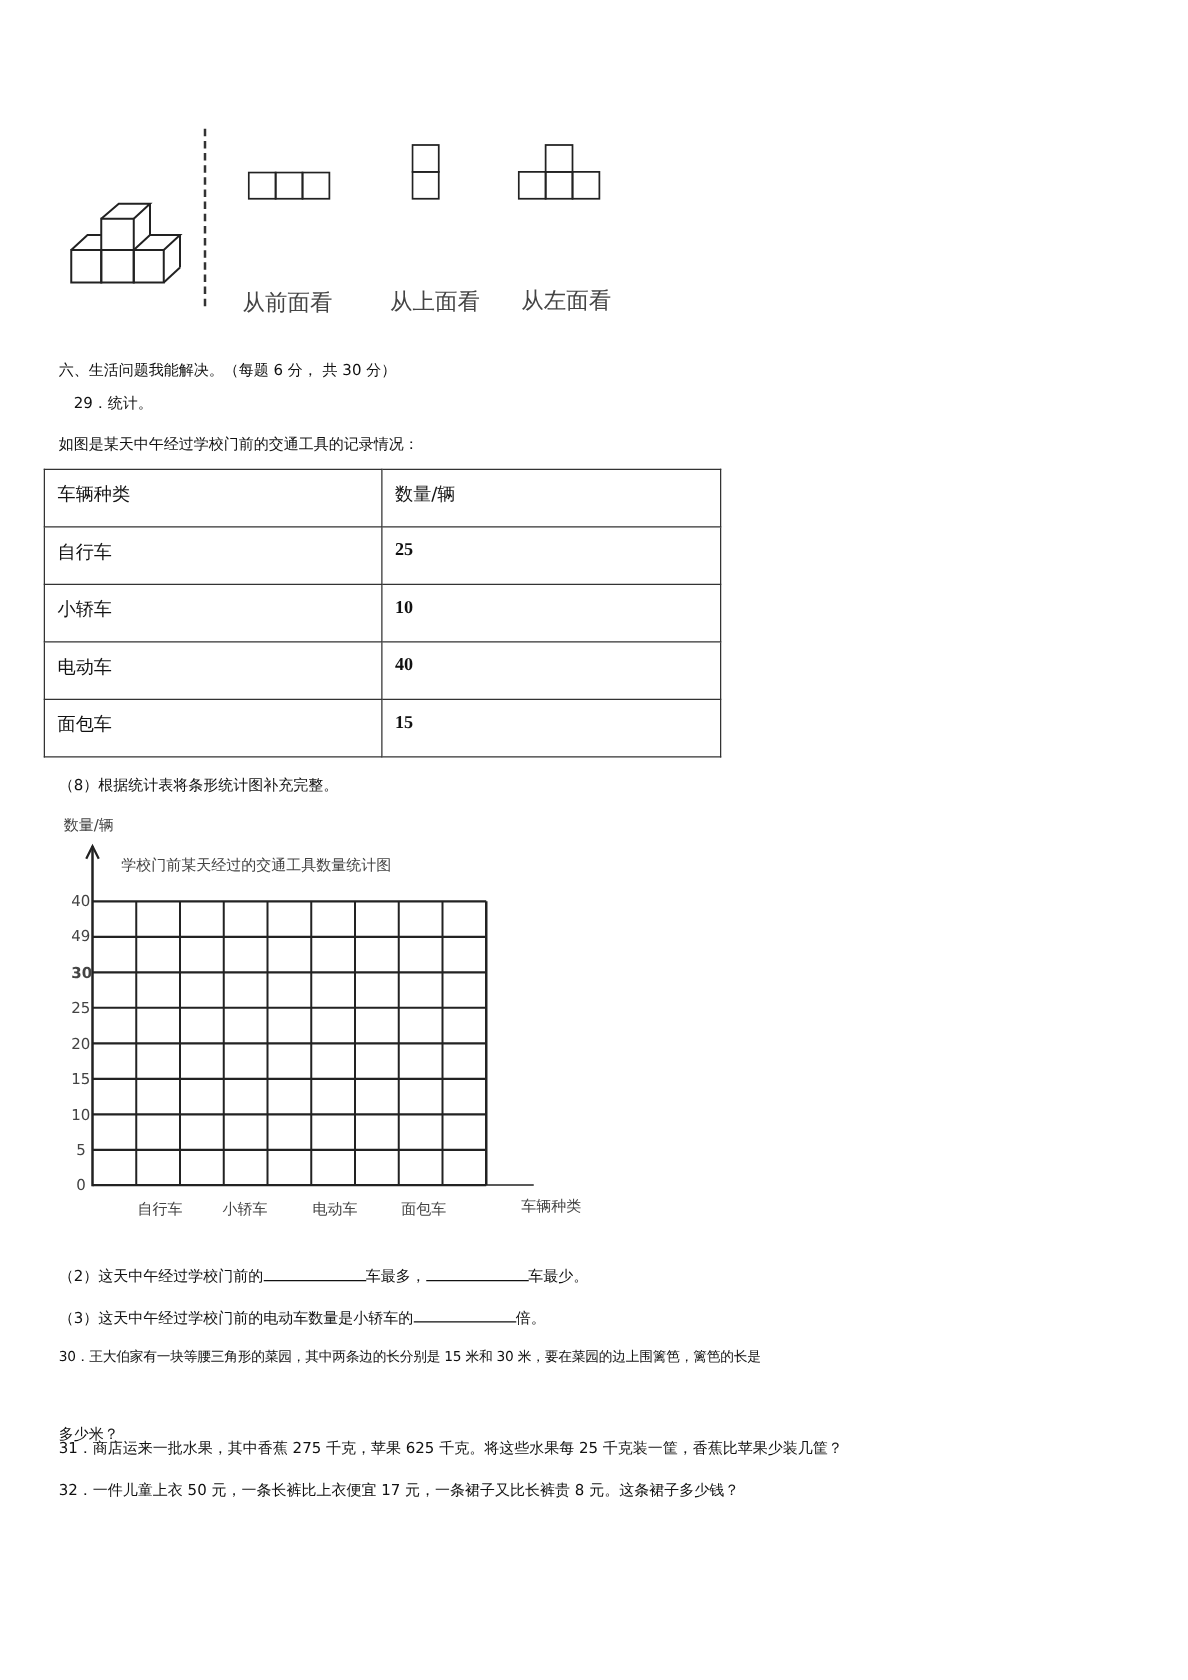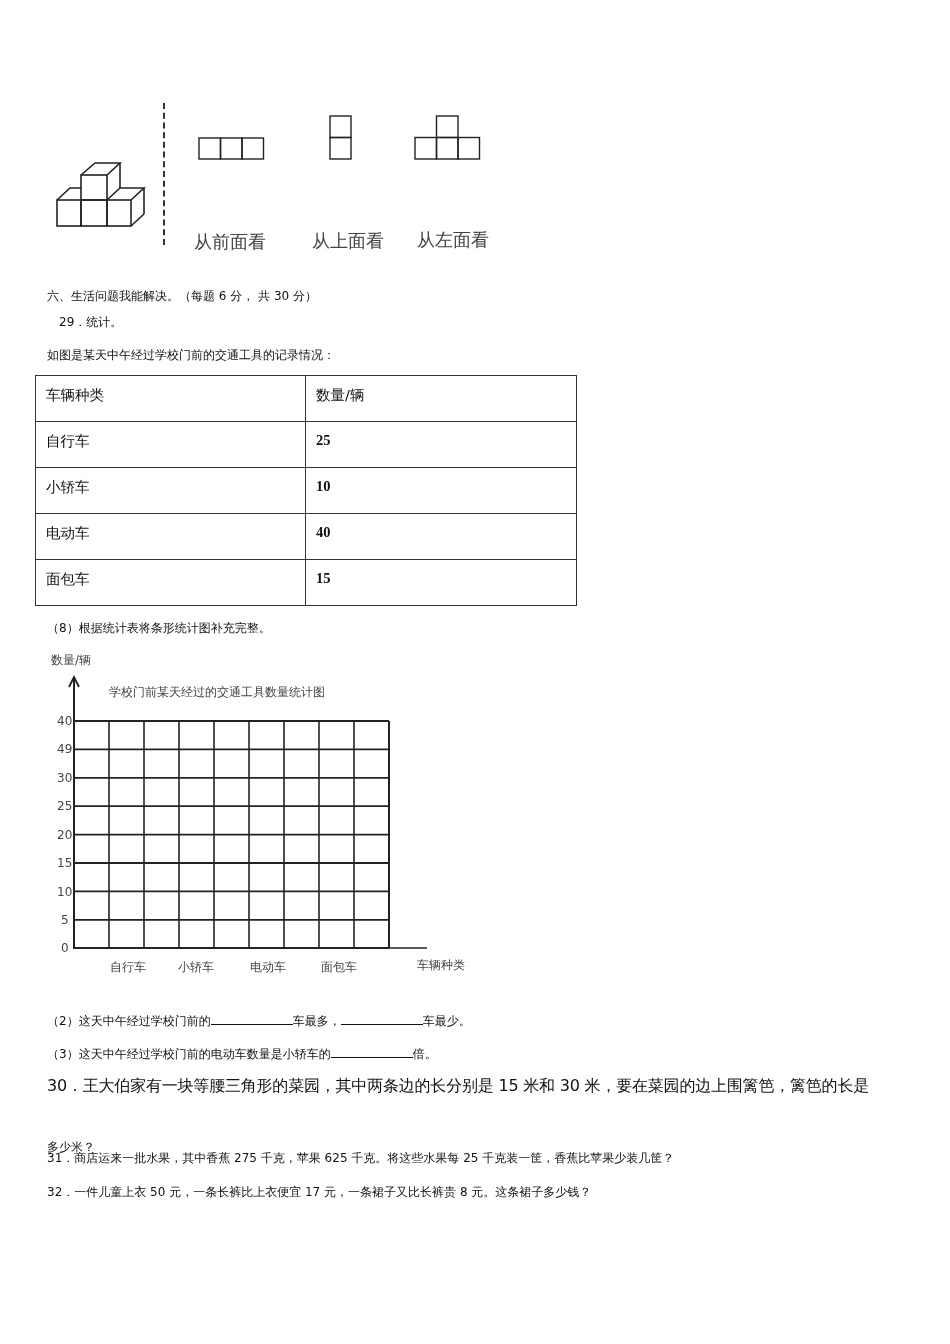--- a/index.html
+++ b/index.html
@@ -94,21 +94,21 @@
   <tr>
     <td>面包车</td>
     <td class="val">15</td>
   </tr>
 </tbody>
   </table>
 
 <div class="abs txt" style="left:47px;top:619px;">（8）根据统计表将条形统计图补充完整。</div>
 
 <div class="abs chart-label" style="left:51px;top:652px;">数量/辆</div>
-<div class="abs chart-label" style="left:109px;top:684px;">学校门前某天经过的交通工具数量统计图</div>
+<div class="abs chart-label" style="left:97px;top:684px;">学校门前某天经过的交通工具数量统计图</div>
 
 <svg class="abs" style="left:40px;top:665px;" width="400" height="300">
   <g stroke="#222" fill="none">
 
     <line x1="34" y1="12" x2="34" y2="284" stroke-width="2"></line>
     <polyline points="29,22 34,12 39,22" stroke-width="1.8"></polyline>
 
     <line x1="34" y1="283" x2="387" y2="283" stroke-width="1.3"></line>
 
     <g stroke-width="1.8">
@@ -132,37 +132,37 @@
       <line x1="244" y1="56" x2="244" y2="283"></line>
       <line x1="279" y1="56" x2="279" y2="283"></line>
       <line x1="314" y1="56" x2="314" y2="283"></line>
       <line x1="349" y1="56" x2="349" y2="283" stroke-width="2"></line>
     </g>
   </g>
 </svg>
 
 <div class="abs chart-label" style="left:57px;top:714px;">40</div>
 <div class="abs chart-label" style="left:57px;top:742px;">49</div>
-<div class="abs chart-label" style="left:57px;top:771px;">30</div>
+<div class="abs chart-label" style="left:57px;top:771px;font-weight:bold;">30</div>
 <div class="abs chart-label" style="left:57px;top:799px;">25</div>
 <div class="abs chart-label" style="left:57px;top:828px;">20</div>
 <div class="abs chart-label" style="left:57px;top:856px;">15</div>
 <div class="abs chart-label" style="left:57px;top:885px;">10</div>
 <div class="abs chart-label" style="left:61px;top:913px;">5</div>
 <div class="abs chart-label" style="left:61px;top:941px;">0</div>
 
 <div class="abs chart-label" style="left:110px;top:959px;">自行车</div>
 <div class="abs chart-label" style="left:178px;top:959px;">小轿车</div>
 <div class="abs chart-label" style="left:250px;top:959px;">电动车</div>
 <div class="abs chart-label" style="left:321px;top:959px;">面包车</div>
 <div class="abs chart-label" style="left:417px;top:957px;">车辆种类</div>
 
 <div class="abs txt" style="left:47px;top:1010px;">
   <span>（2）这天中午经过学校门前的</span><span class="blank" style="width:82px;"></span><span>车最多，</span><span class="blank" style="width:82px;"></span><span>车最少。</span>
 </div>
 <div class="abs txt" style="left:47px;top:1043px;">
   <span>（3）这天中午经过学校门前的电动车数量是小轿车的</span><span class="blank" style="width:82px;"></span><span>倍。</span>
 </div>
 
-<div class="abs txt" style="left:47px;top:1077px;font-size:16px;letter-spacing:-0.2px;">30．王大伯家有一块等腰三角形的菜园，其中两条边的长分别是 15 米和 30 米，要在菜园的边上围篱笆，篱笆的长是</div>
+<div class="abs txt" style="left:47px;top:1077px;font-size:11px;letter-spacing:-0.2px;">30．王大伯家有一块等腰三角形的菜园，其中两条边的长分别是 15 米和 30 米，要在菜园的边上围篱笆，篱笆的长是</div>
 <div class="abs txt" style="left:47px;top:1113px;margin-top:25px;">多少米？</div>
 <div class="abs txt" style="left:47px;top:1149px;">31．商店运来一批水果，其中香蕉 275 千克，苹果 625 千克。将这些水果每 25 千克装一筐，香蕉比苹果少装几筐？</div>
 <div class="abs txt" style="left:47px;top:1183px;">32．一件儿童上衣 50 元，一条长裤比上衣便宜 17 元，一条裙子又比长裤贵 8 元。这条裙子多少钱？</div>
 
 </body></html>

